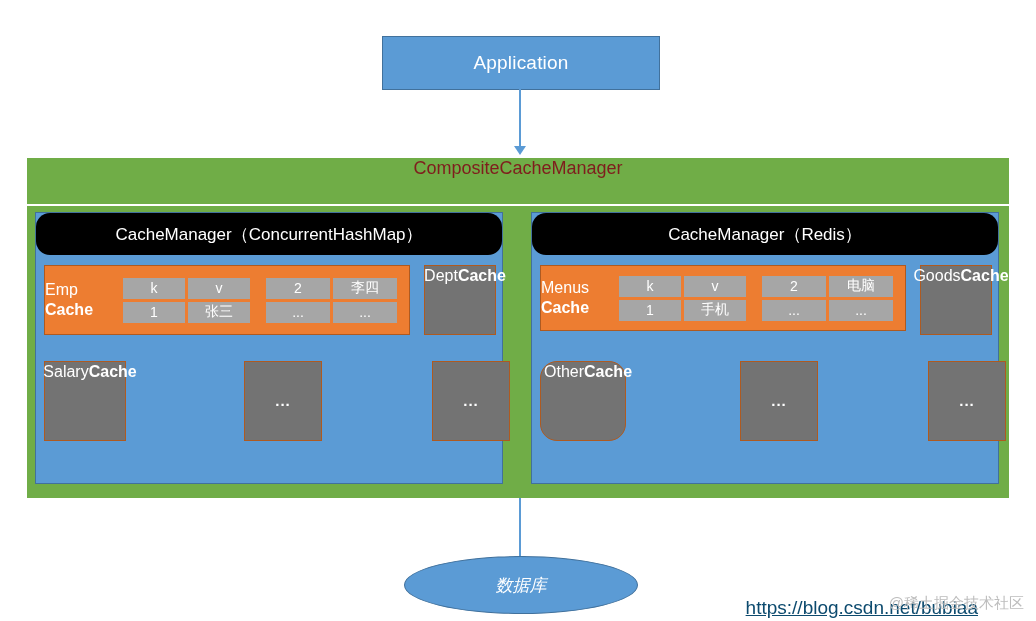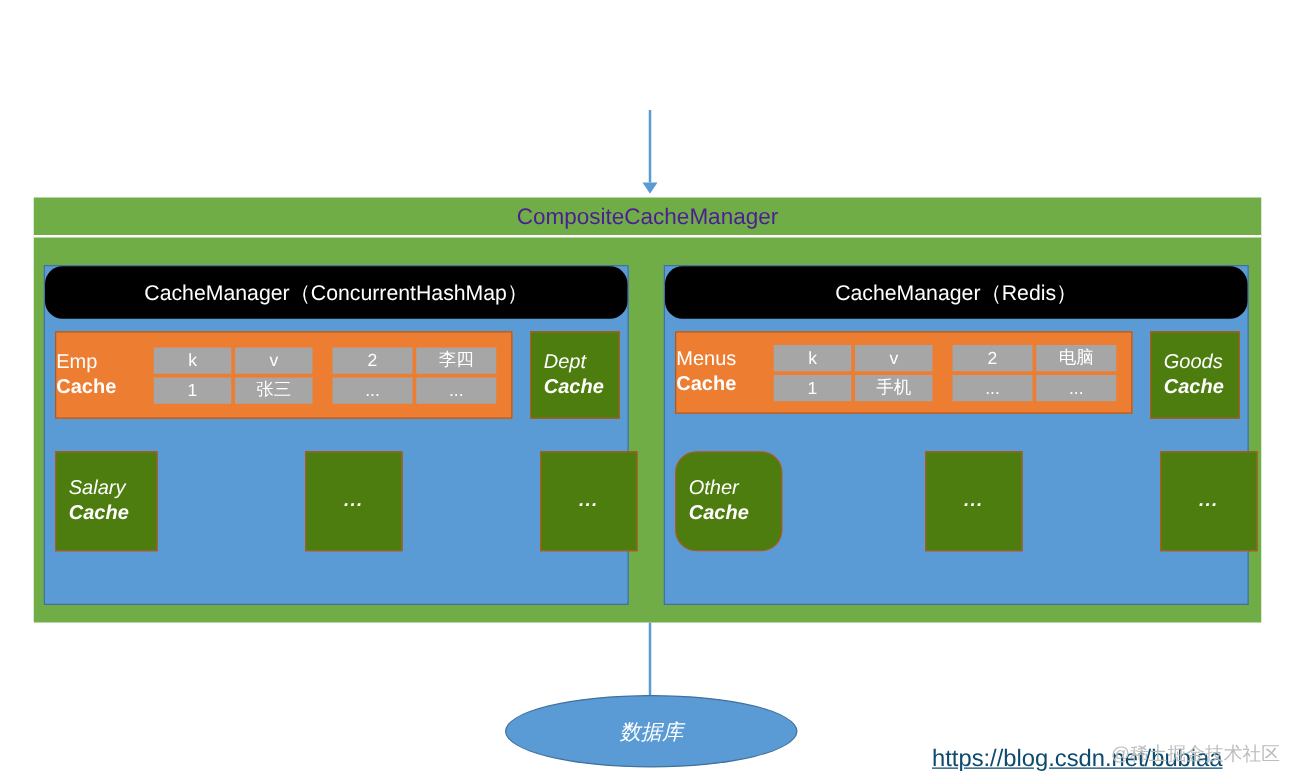--- a/index.html
+++ b/index.html
@@ -58,25 +58,25 @@
     width: 982px;
     height: 340px;
     background: #70AD47;
     box-sizing: border-box;
   }
   .green-title {
     position: absolute;
     left: 0;
     top: 0;
     width: 982px;
-    height: 32px;
-    display: flex;
-    align-items: center;
-    justify-content: center;
-    color: #4c1d95;
+    height: 48px;
+    display: flex;
+    align-items: flex-start;
+    justify-content: center;
+    color: #7f1d1d;
     font-size: 18px;
     border-bottom: 2px solid #ffffff;
     box-sizing: border-box;
   }
 
   
   .cm-panel {
     position: absolute;
     top: 54px;
     width: 468px;
@@ -110,32 +110,31 @@
     left: 0;
     width: 100%;
     height: 80px;
   }
   .cache-row.row1 { top: 52px; }
   .cache-row.row2 { top: 148px; }
 
   
   .cache-box {
     position: absolute;
-    background: #4d7c0f;
+    background: #737373;
     border: 1px solid #AE5A21;
     box-sizing: border-box;
     color: #ffffff;
     display: flex;
-    flex-direction: column;
+    flex-direction: row;
     align-items: flex-start;
     justify-content: center;
     padding-left: 10px;
     font-size: 16px;
     line-height: 1.25;
-    font-style: italic;
   }
   .cache-box .ln1 { font-weight: 400; }
   .cache-box .ln2 { font-weight: bold; }
   .cache-box.ellipsis {
     align-items: center;
     justify-content: center;
     padding-left: 0;
     font-weight: bold;
     font-size: 15px;
     letter-spacing: 1px;
@@ -222,20 +221,23 @@
     font-size: 19px;
     white-space: nowrap;
     text-decoration: underline;
   }
 </style>
 </head>
 <body>
 
 <div id="canvas">
 
+  <div class="app-box">
+    <span>Application</span>
+  </div>
 
   <div class="arrow-line" style="left:519px; top:88px; height:58px;"></div>
   <div class="arrow-head" style="left:514px; top:146px;"></div>
 
   <div class="green-outer">
 
     <div class="green-title">
       <span>CompositeCacheManager</span>
     </div>
 

